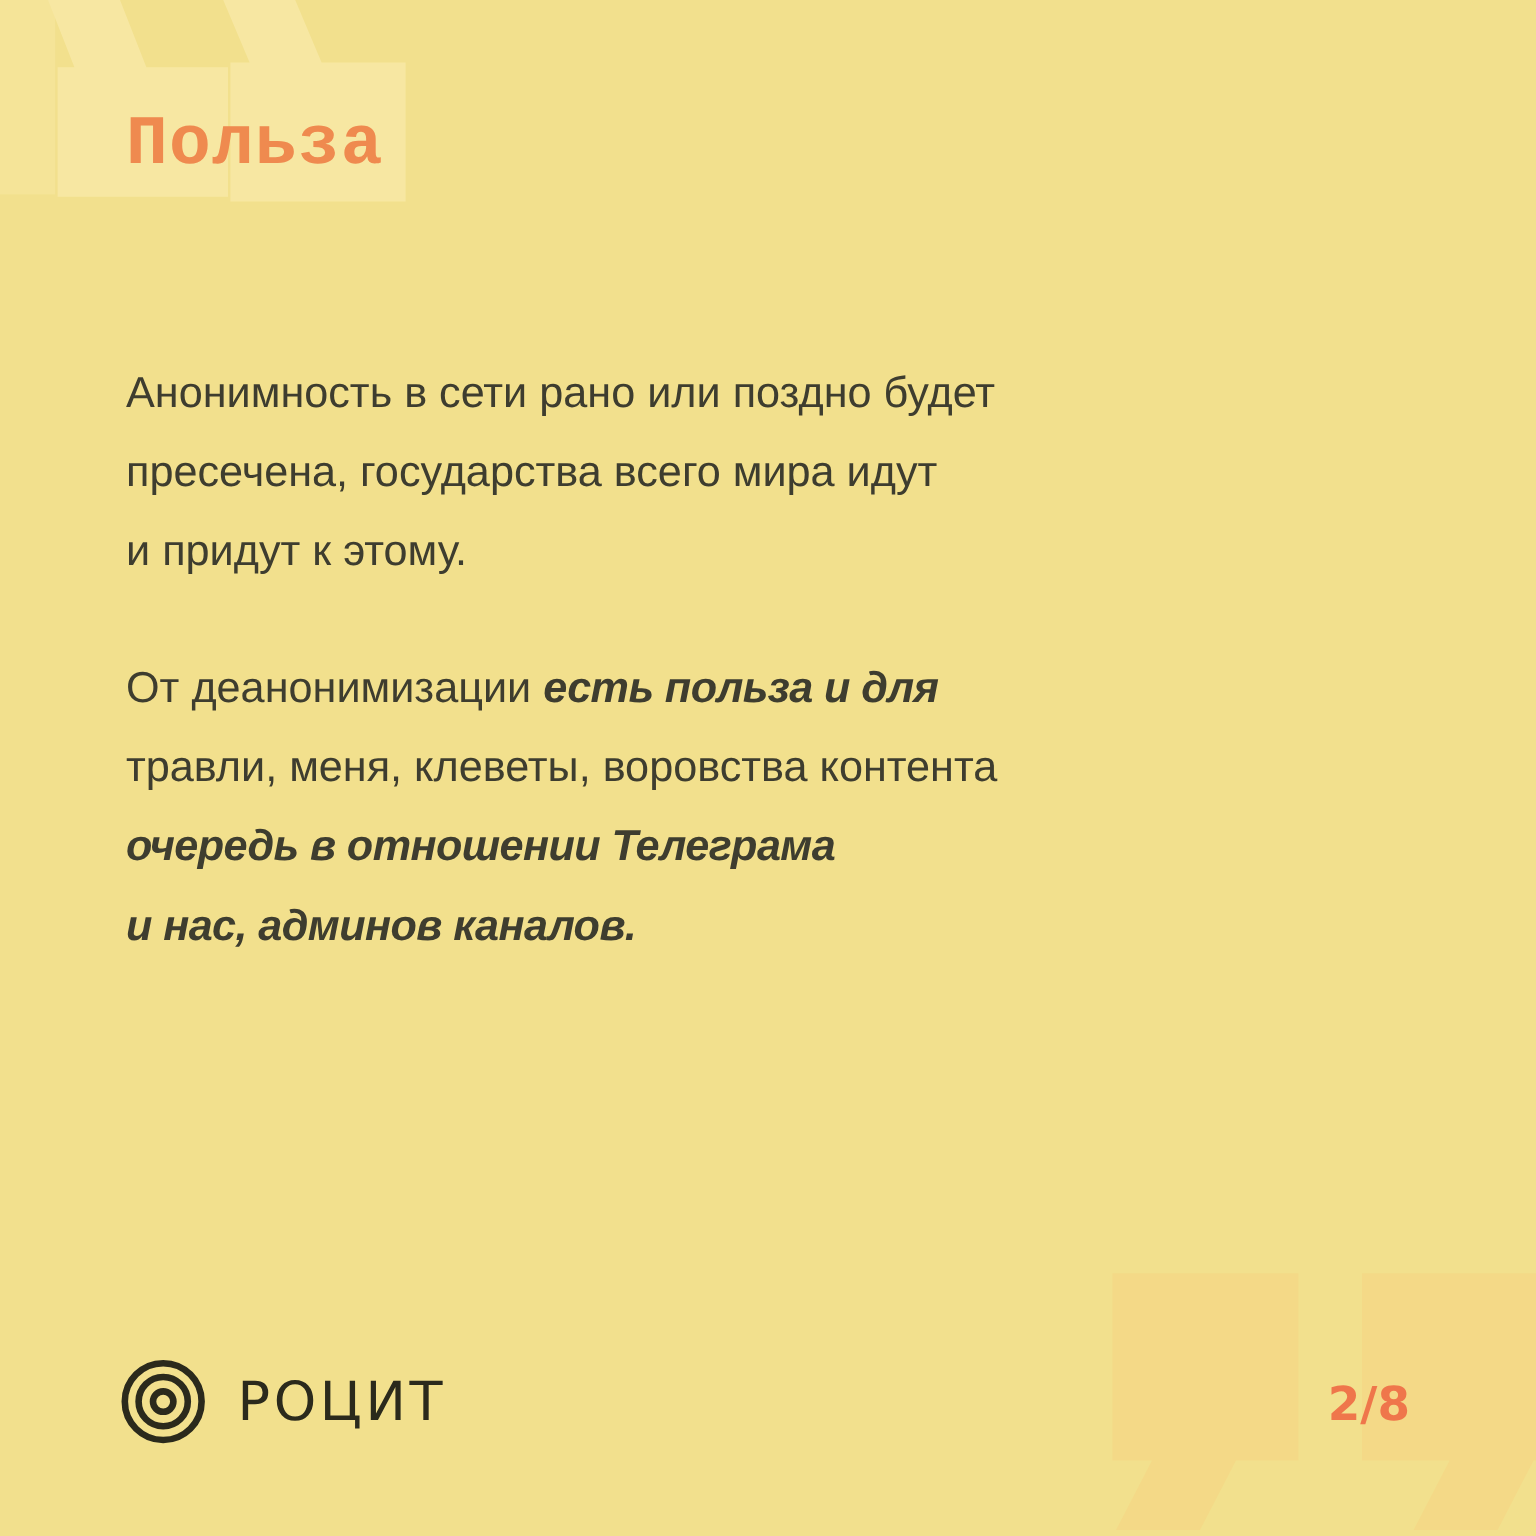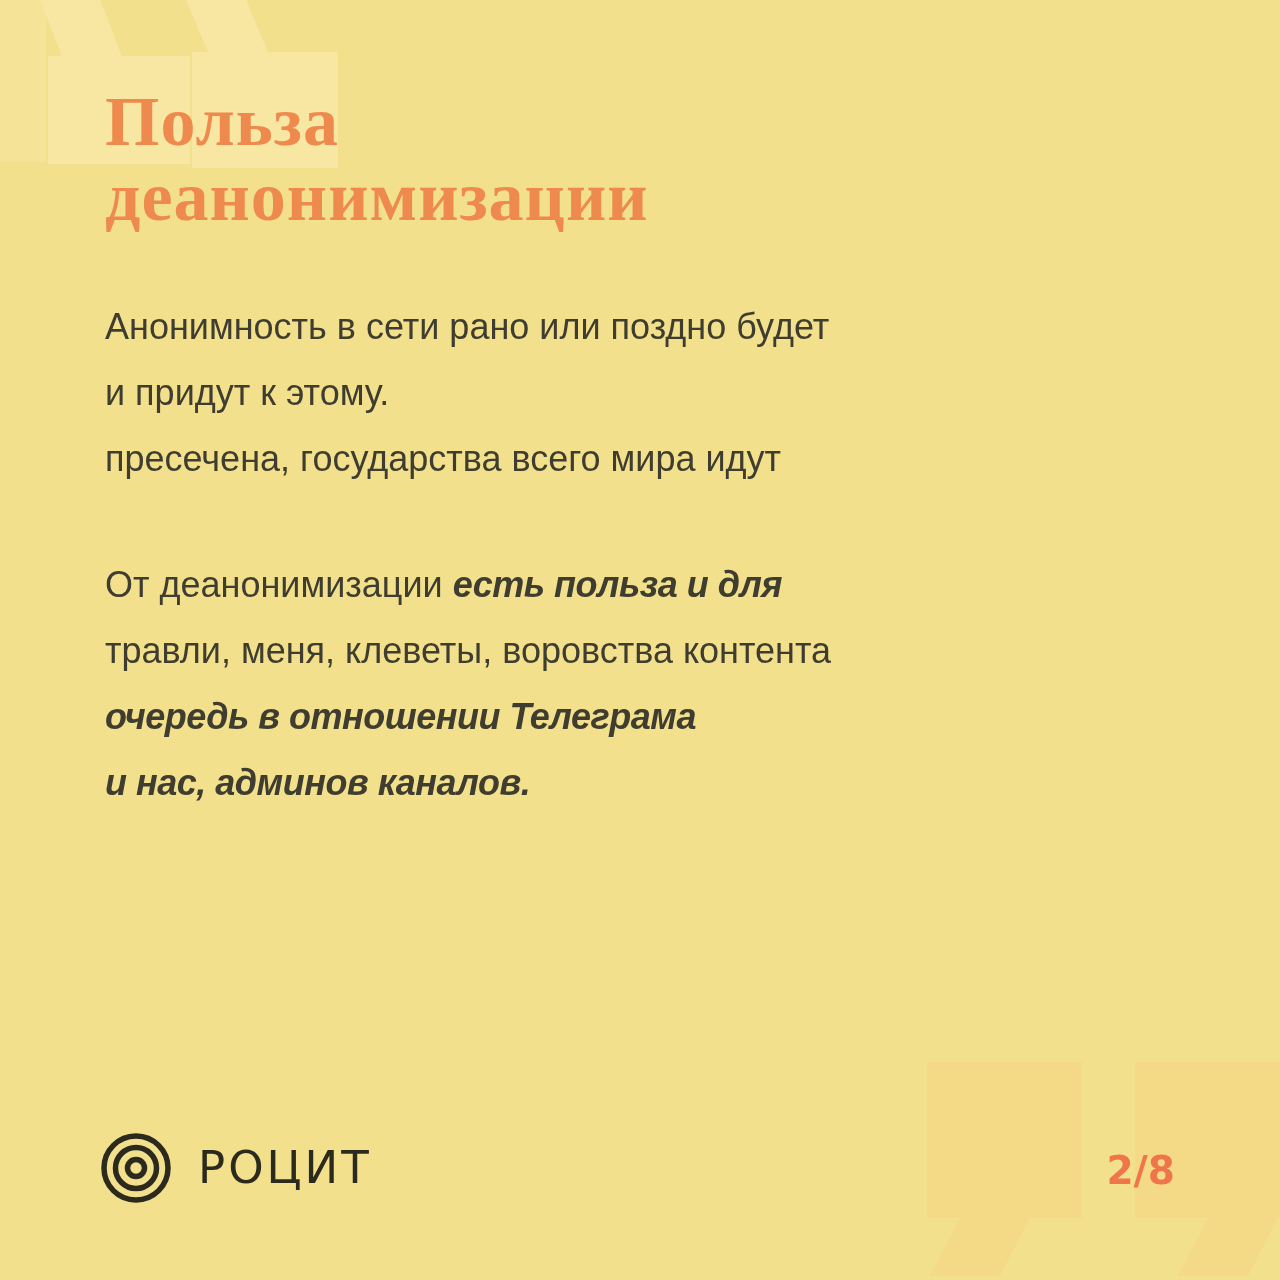--- a/index.html
+++ b/index.html
@@ -12,32 +12,32 @@
     font-family:"Liberation Sans",sans-serif;
   }
   .deco{position:absolute;pointer-events:none;}
   .deco-top{left:0;top:0;}
   .deco-bottom{right:0;bottom:0;}
   .quote-light{fill:var(--quote-light,#F7E7A2);}
   .quote-light-faint{fill:var(--quote-light,#F7E7A2);opacity:.55;}
   .quote-dark{fill:var(--quote-dark,#F4D987);}
   .title{
     position:absolute;left:105px;top:84px;
-    font-family:Liberation Serif, serif;
+    font-family:Liberation Mono, monospace;
     font-weight:800;
-    font-size:70px;line-height:75px;
+    font-size:58px;line-height:75px;
     letter-spacing:1px;
     color:var(--title-color,#EF8A4F);
   }
   .body-text{
     position:absolute;left:105px;top:294px;right:70px;
     color:var(--body-color,#3E3D2F);
     font-size:36px;line-height:66px;
   }
-  .para+.para{margin-top:60px;}
+  .para+.para{margin-top:48px;}
   .line{white-space:nowrap;}
   .em{font-weight:700;font-style:italic;letter-spacing:-0.5px;}
   .footer-logo{
     position:absolute;left:100px;top:1132px;
     display:flex;align-items:flex-end;gap:26px;
     color:var(--logo-color,#2B2A1C);
   }
   .logo-icon svg{display:block;}
   .logo-icon circle{stroke:var(--logo-color,#2B2A1C);fill:none;}
   .logo-label{
@@ -70,28 +70,27 @@
 
   <div class="deco deco-bottom">
     <svg width="380" height="240" viewBox="0 0 380 240" xmlns="http://www.w3.org/2000/svg">
       <polygon class="quote-dark" points="27,26 182,26 182,182 130,182 100,240 30,240 60,182 27,182"></polygon>
       <polygon class="quote-dark" points="235,26 380,26 380,182 378,182 348,240 278,240 308,182 235,182"></polygon>
     </svg>
   </div>
 
   <div class="title">
     <div>Польза</div>
-    <div>деанонимизации</div>
   </div>
 
   <div class="body-text">
       <div class="para">
         <div class="line"><span>Анонимность в сети рано или поздно будет</span></div>
+        <div class="line"><span>пресечена, государства всего мира идут</span></div>
         <div class="line"><span>и придут к этому.</span></div>
-        <div class="line"><span>пресечена, государства всего мира идут</span></div>
       </div>
       <div class="para">
         <div class="line"><span>От деанонимизации </span><span class="em">есть польза и для</span></div>
         <div class="line"><span>травли, меня, клеветы, воровства контента</span></div>
         <div class="line"><span class="em">очередь в отношении Телеграма</span></div>
         <div class="line"><span class="em">и нас, админов каналов.</span></div>
       </div>
     </div>
 
   <div class="footer-logo">

